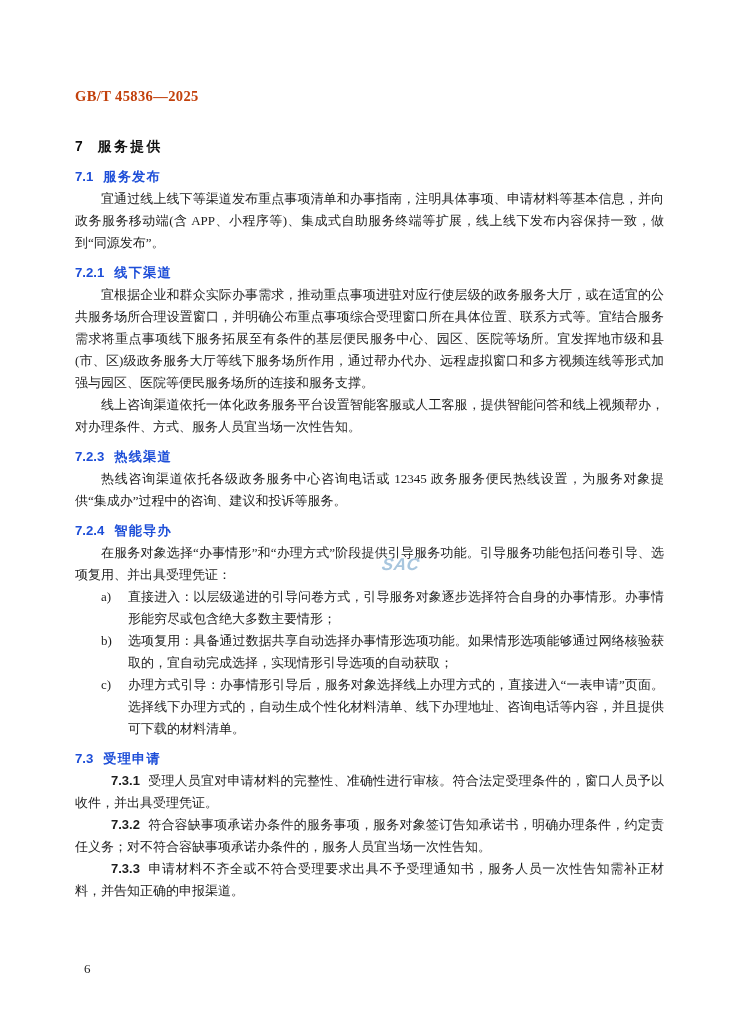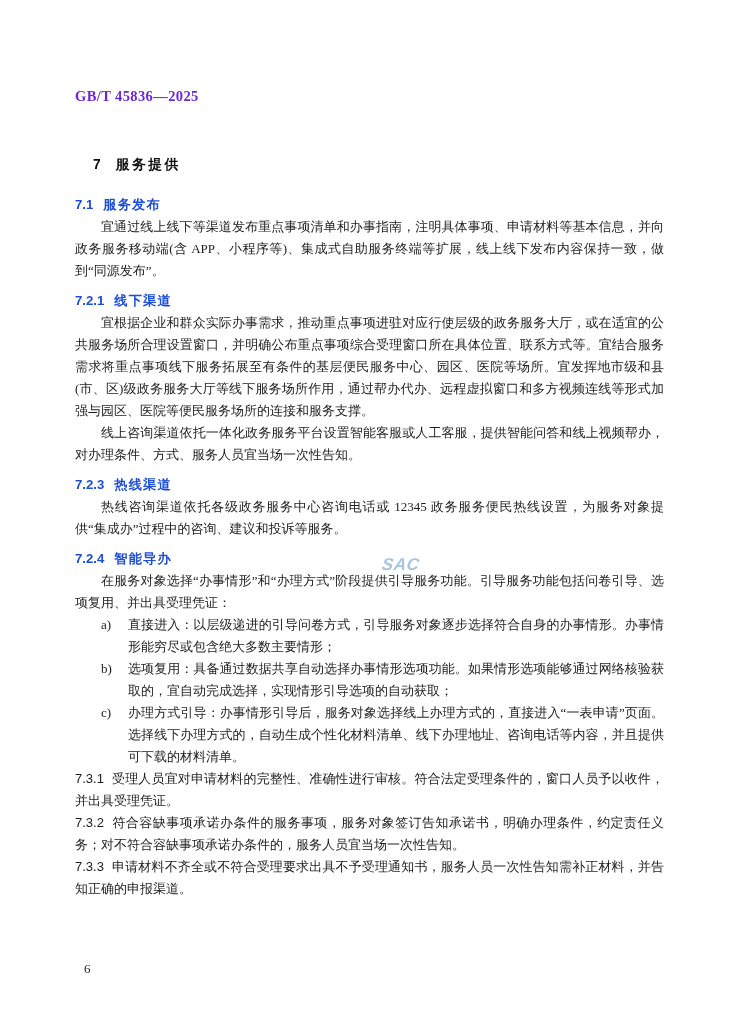--- a/index.html
+++ b/index.html
@@ -12,38 +12,38 @@
     color: #1d1d1d;
   }
   .running-header {
     position: absolute;
     left: 75px;
     top: 88px;
     font-family: "Liberation Serif", "DejaVu Serif", serif;
     font-weight: bold;
     font-size: 14.5px;
     letter-spacing: 0.4px;
-    color: #6d28d9;
+    color: #c2410c;
   }
   .content {
     position: absolute;
     left: 75px;
     top: 136px;
     width: 589px;
     font-family: "Liberation Serif", "DejaVu Serif", serif;
     font-size: 13px;
     line-height: 22px;
     text-align: justify;
   }
   .h1 {
     font-family: "Liberation Sans", "DejaVu Sans", sans-serif;
     font-weight: bold;
     font-size: 13.8px;
     color: #0f0f0f;
-    margin: 18px;
+    margin: 0;
     line-height: 22px;
   }
   .h1 .num { margin-right: 15px; letter-spacing: 0; }
   .h1 .ttl { letter-spacing: 2.5px; }
   .hsub {
     font-family: "Liberation Sans", "DejaVu Sans", sans-serif;
     font-weight: bold;
     font-size: 13.2px;
     color: #1d4ed8;
     margin: 8px 0 0 0;
@@ -51,22 +51,23 @@
   }
   .hsub .num { margin-right: 10px; letter-spacing: 0; }
   .hsub .ttl { letter-spacing: 1.2px; }
   .para {
     margin: 0;
     text-indent: 2em;
   }
   .para.flush { text-indent: 0; }
   .inline-num {
     font-family: "Liberation Sans", "DejaVu Sans", sans-serif;
-    font-weight: normal;
+    font-weight: bold;
     margin-right: 8px;
+    margin-left: 36px;
   }
   .list { margin: 0; padding: 0; }
   .list-item { display: flex; margin-left: 26px; }
   .li-label { flex: 0 0 27px; }
   .li-text { flex: 1; text-align: justify; }
   .watermark {
     position: absolute;
     left: 382px;
     top: 555px;
     font-family: "Liberation Sans", "DejaVu Sans", sans-serif;
@@ -130,20 +131,23 @@
       <div class="list-item">
         <span class="li-label">b)</span>
         <span class="li-text">选项复用：具备通过数据共享自动选择办事情形选项功能。如果情形选项能够通过网络核验获取的，宜自动完成选择，实现情形引导选项的自动获取；</span>
       </div>
       <div class="list-item">
         <span class="li-label">c)</span>
         <span class="li-text">办理方式引导：办事情形引导后，服务对象选择线上办理方式的，直接进入“一表申请”页面。选择线下办理方式的，自动生成个性化材料清单、线下办理地址、咨询电话等内容，并且提供可下载的材料清单。</span>
       </div>
     </div>
 
+    <div class="hsub">
+      <span class="num">7.3</span><span class="ttl">受理申请</span>
+    </div>
 
     <p class="para flush">
       <span class="inline-num">7.3.1</span><span>受理人员宜对申请材料的完整性、准确性进行审核。符合法定受理条件的，窗口人员予以收件，并出具受理凭证。</span>
     </p>
     <p class="para flush">
       <span class="inline-num">7.3.2</span><span>符合容缺事项承诺办条件的服务事项，服务对象签订告知承诺书，明确办理条件，约定责任义务；对不符合容缺事项承诺办条件的，服务人员宜当场一次性告知。</span>
     </p>
     <p class="para flush">
       <span class="inline-num">7.3.3</span><span>申请材料不齐全或不符合受理要求出具不予受理通知书，服务人员一次性告知需补正材料，并告知正确的申报渠道。</span>
     </p>

